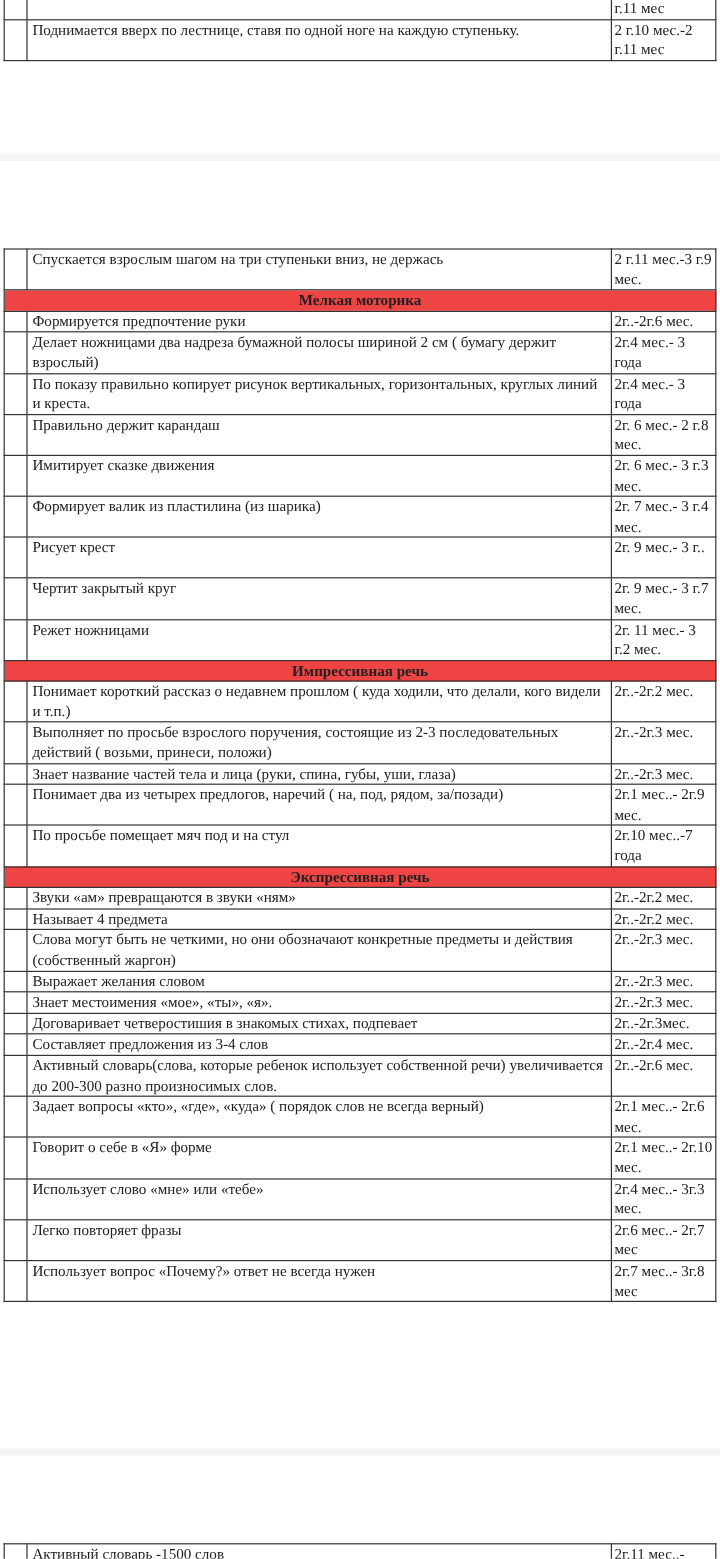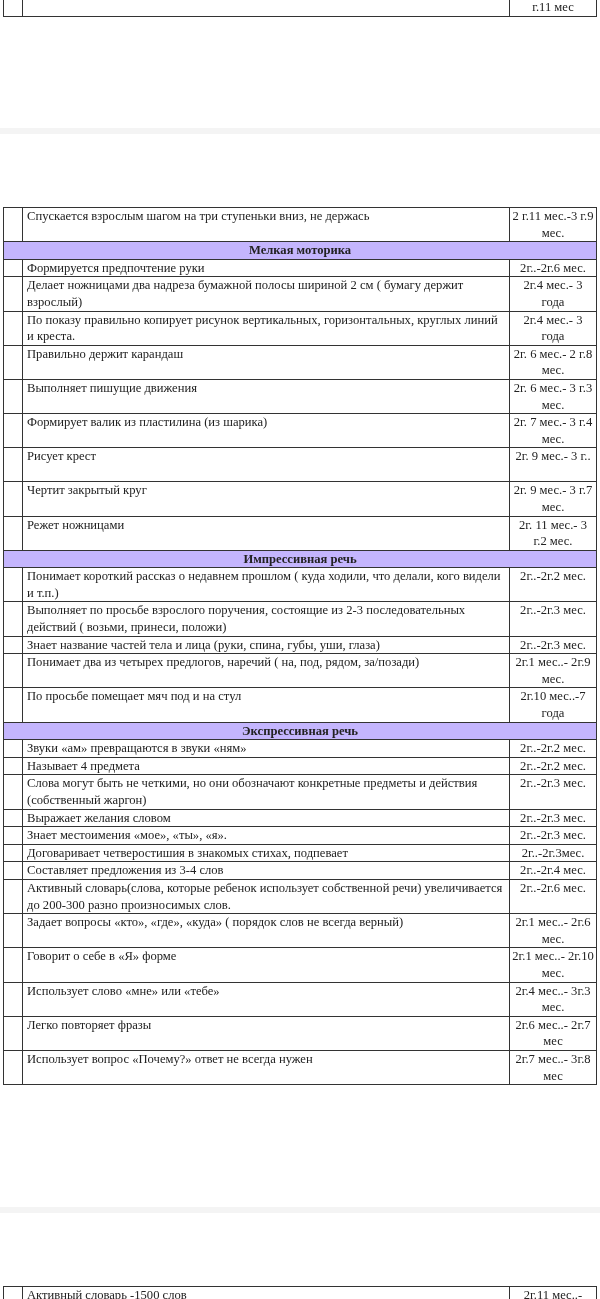--- a/index.html
+++ b/index.html
@@ -3,37 +3,42 @@
 <meta charset="utf-8">
 <style>
   html, body { margin: 0; padding: 0; background: #ffffff; }
   body { width: 600px; height: 1299px; position: relative; overflow: hidden;
          font-family: "Liberation Serif", "DejaVu Serif", serif; color: #222; }
   .gap { position: absolute; left: 0; width: 600px; height: 6px; background: #f4f4f4; }
   table.doc { position: absolute; left: 3px; width: 594px; border-collapse: collapse;
               table-layout: fixed; font-size: 12.6px; line-height: 16.6px; }
   table.doc td { border: 1.5px solid #333; padding: 0 4px; vertical-align: top; }
   table.doc td.num { width: 18px; padding: 0; }
-  table.doc td.age { width: 82px; text-align: center; padding: 0 2px; margin-top: 23px; }
-  table.doc tr.hdr td { background: #c4b5fd; text-align: center; font-weight: bold; }
+  table.doc td.age { width: 82px; text-align: left; padding: 0 2px; margin-top: 23px; }
+  table.doc tr.hdr td { background: #ef4444; text-align: center; font-weight: bold; }
   table.doc tr.tall td { height: 33px; }
 </style>
 </head>
 <body>
 
 <div class="gap" style="top:128px;"></div>
 <div class="gap" style="top:1207px;"></div>
 
 <table class="doc" style="top:-2px;">
   <tbody>
       <tr style="height:17px;">
     <td class="num"></td>
     <td></td>
     <td class="age">г.11 мес</td>
   </tr>
+  <tr class="tall">
+    <td class="num"></td>
+    <td>Поднимается вверх по лестнице, ставя по одной ноге на каждую ступеньку.</td>
+    <td class="age">2 г.10 мес.-2 г.11 мес</td>
+  </tr>
 </tbody>
   </table>
 
 <table class="doc" style="top:207px;">
   <tbody id="page2-body">
       <tr class="tall">
         <td class="num"></td>
         <td>Спускается взрослым шагом на три ступеньки вниз, не держась</td>
         <td class="age">2 г.11 мес.-3 г.9 мес.</td>
       </tr>
@@ -55,21 +60,21 @@
         <td>По показу правильно копирует рисунок вертикальных, горизонтальных, круглых линий и креста.</td>
         <td class="age">2г.4 мес.- 3 года</td>
       </tr>
       <tr class="tall">
         <td class="num"></td>
         <td>Правильно держит карандаш</td>
         <td class="age">2г. 6 мес.- 2 г.8 мес.</td>
       </tr>
       <tr class="tall">
         <td class="num"></td>
-        <td>Выполняет пишущие движения</td>
+        <td>Имитирует сказке движения</td>
         <td class="age">2г. 6 мес.- 3 г.3 мес.</td>
       </tr>
       <tr class="tall">
         <td class="num"></td>
         <td>Формирует валик из пластилина (из шарика)</td>
         <td class="age">2г. 7 мес.- 3 г.4 мес.</td>
       </tr>
       <tr class="tall">
         <td class="num"></td>
         <td>Рисует крест</td>

